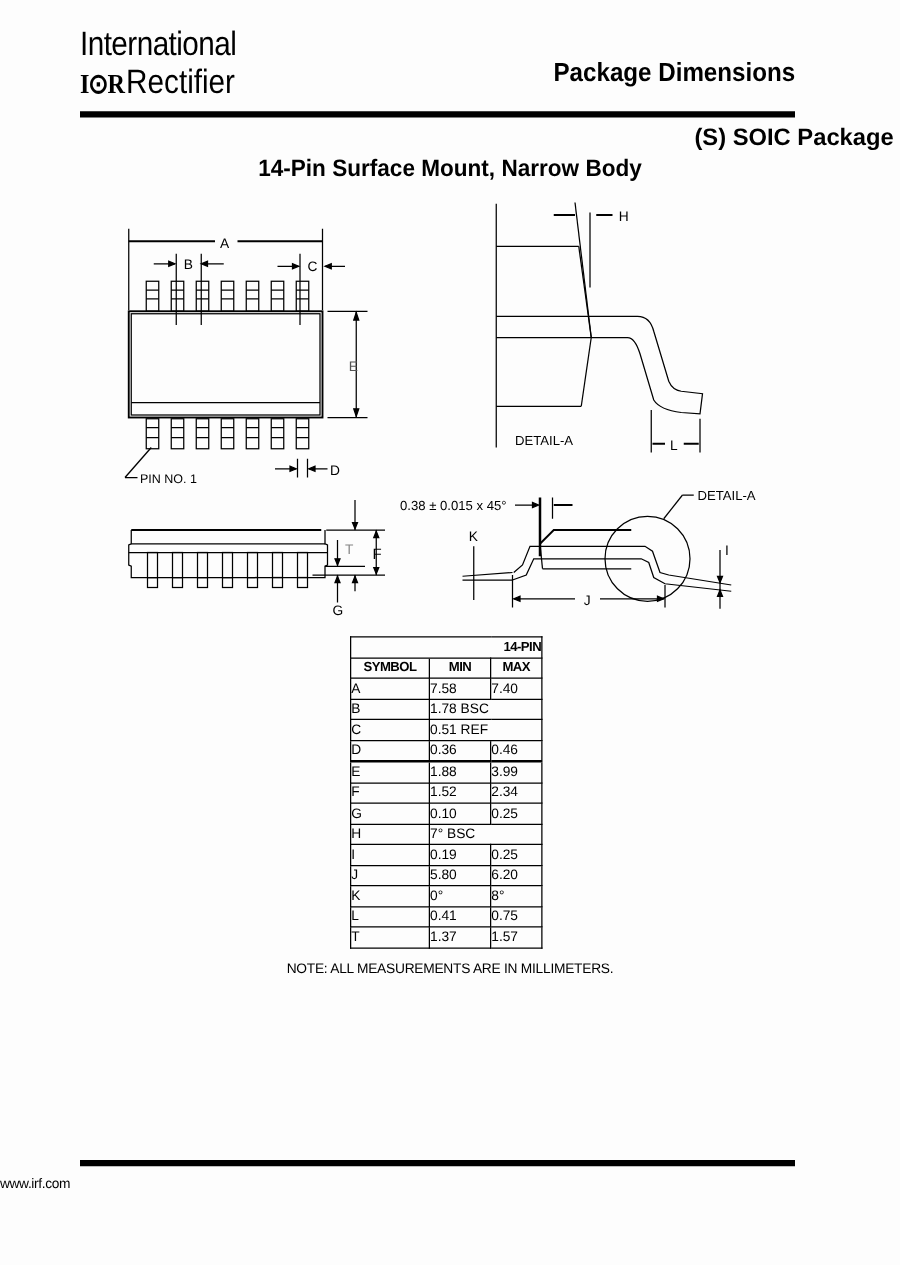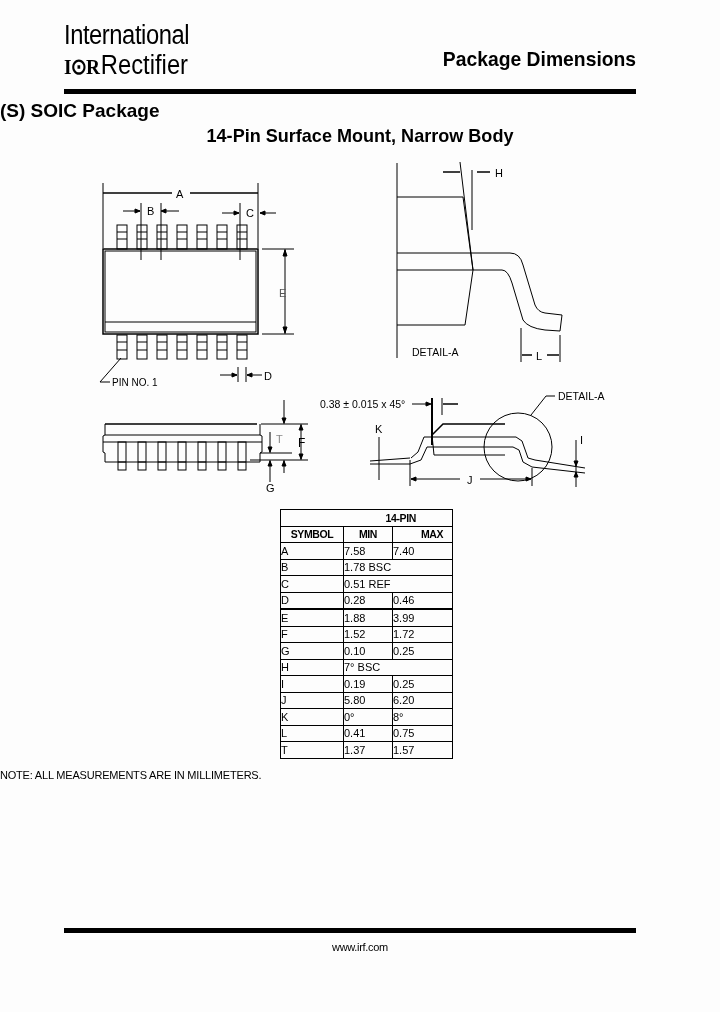--- a/index.html
+++ b/index.html
@@ -4,33 +4,33 @@
 <style>
   html, body { margin: 0; padding: 0; background: #fdfdfd; }
   body { width: 720px; height: 1012px; position: relative; overflow: hidden; font-family: "Liberation Sans", sans-serif; color: #000; }
   .abs { position: absolute; }
   .logo-top { left: 64px; top: 22px; font-size: 27px; font-weight: 300; letter-spacing: -0.5px; line-height: 1; font-family: "Liberation Sans", sans-serif; transform: scaleX(0.88); transform-origin: left top; }
   .logo-bottom { left: 64px; top: 52px; font-size: 27px; line-height: 1; transform: scaleX(0.88); transform-origin: left top; white-space: nowrap; }
   .logo-mark { font-family: "Liberation Serif", serif; font-weight: bold; font-size: 22px; letter-spacing: -1px; margin-right: 2px; }
   .logo-word { font-weight: 300; }
   .page-heading { right: 84px; top: 47px; font-size: 21px; font-weight: bold; transform: scaleX(0.92); transform-origin: right top; white-space: nowrap; }
   .rule-top { left: 64px; top: 89px; width: 572px; height: 5px; background: #000; }
-  .title-1 { left: 0; width: 715px; top: 100px; text-align: left; font-size: 19px; font-weight: bold; }
+  .title-1 { left: 0; width: 715px; top: 100px; text-align: right; font-size: 19px; font-weight: bold; }
   .title-2 { left: 0; width: 720px; top: 125px; text-align: center; font-size: 19px; font-weight: bold; transform: scaleX(0.95); }
   svg text { font-family: "Liberation Sans", sans-serif; }
   .dims { left: 280px; top: 509px; border-collapse: collapse; font-size: 11px; }
   .dims td, .dims th { border: 1px solid #000; height: 15.5px; padding: 0; font-weight: normal; }
   .dims th { font-weight: bold; font-size: 10.5px; letter-spacing: -0.4px; }
   .dims .c1 { width: 62px; }
   .dims .c2 { width: 48px; margin-top: 40px; }
-  .dims .c3 { width: 40px; padding-left: 19px; }
+  .dims .c3 { width: 40px; }
   .dims tr.thick td { border-bottom: 2px solid #000; }
-  .note { left: 0; width: 720px; top: 769px; font-size: 11px; letter-spacing: -0.2px; }
+  .note { left: 0; width: 720px; top: 769px; text-align: center; font-size: 11px; letter-spacing: -0.2px; }
   .rule-bottom { left: 64px; top: 928px; width: 572px; height: 5px; background: #000; }
-  .footer { left: 0; width: 720px; top: 941px; text-align: center; font-size: 11px; letter-spacing: -0.3px; }
+  .footer { left: 0; width: 720px; top: 941px; text-align: left; font-size: 11px; letter-spacing: -0.3px; }
 </style>
 </head>
 <body>
 
 <div class="abs logo-top">International</div>
 <div class="abs logo-bottom">
   <span class="logo-mark">I⊙R</span><span class="logo-word">Rectifier</span>
 </div>
 <div class="abs page-heading">Package Dimensions</div>
 <div class="abs rule-top"></div>
@@ -228,21 +228,21 @@
     <polygon points="101,99 106,97 106,101" fill="#000"></polygon>
   <line x1="170" y1="99" x2="221" y2="99"></line>
     <polygon points="221,99 216,97 216,101" fill="#000"></polygon>
   <text x="157" y="104" font-size="11" fill="#000" stroke="none">J</text>
 </svg>
 
 <table class="abs dims">
   <tbody>
       <tr>
     <th class="c1" style="border-right:none"></th>
-    <th colspan="2" style="border-left:none;text-align:center;padding-left:6px">14-PIN</th>
+    <th colspan="2" style="border-left:none;text-align:right;padding-left:6px">14-PIN</th>
   </tr>
   <tr>
     <th class="c1">SYMBOL</th>
     <th class="c2">MIN</th>
     <th class="c3">MAX</th>
   </tr>
   <tr>
         <td>A</td>
         <td>7.58</td>
         <td>7.40</td>
@@ -250,32 +250,32 @@
   <tr>
         <td>B</td>
         <td colspan="2">1.78 BSC</td>
       </tr>
   <tr>
         <td>C</td>
         <td colspan="2">0.51 REF</td>
       </tr>
   <tr class="thick">
         <td>D</td>
-        <td>0.28</td>
+        <td>0.36</td>
         <td>0.46</td>
       </tr>
   <tr>
         <td>E</td>
         <td>1.88</td>
         <td>3.99</td>
       </tr>
   <tr>
         <td>F</td>
         <td>1.52</td>
-        <td>1.72</td>
+        <td>2.34</td>
       </tr>
   <tr>
         <td>G</td>
         <td>0.10</td>
         <td>0.25</td>
       </tr>
   <tr>
         <td>H</td>
         <td colspan="2">7° BSC</td>
       </tr>

